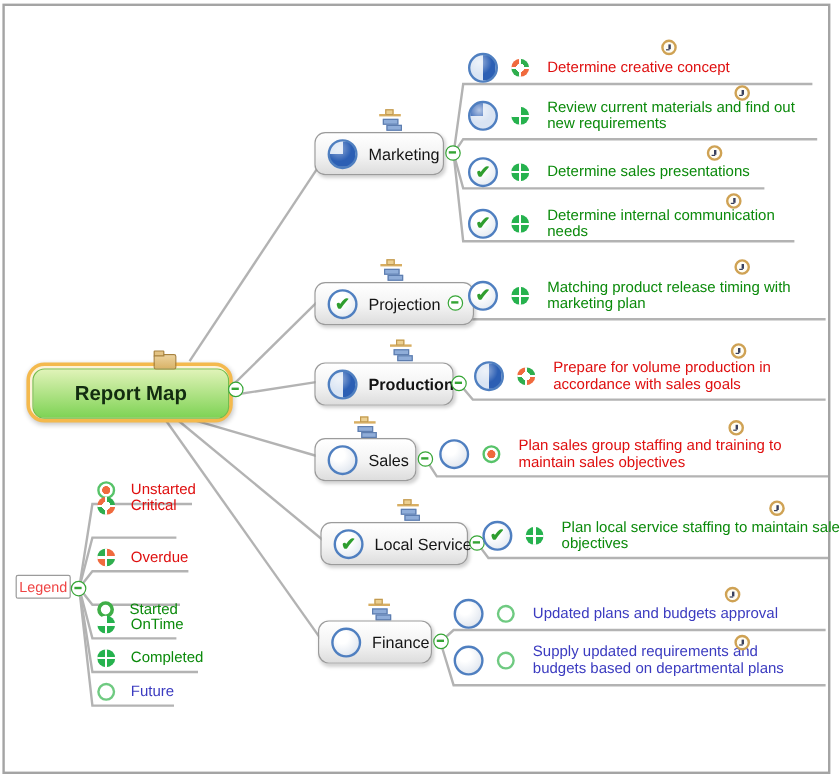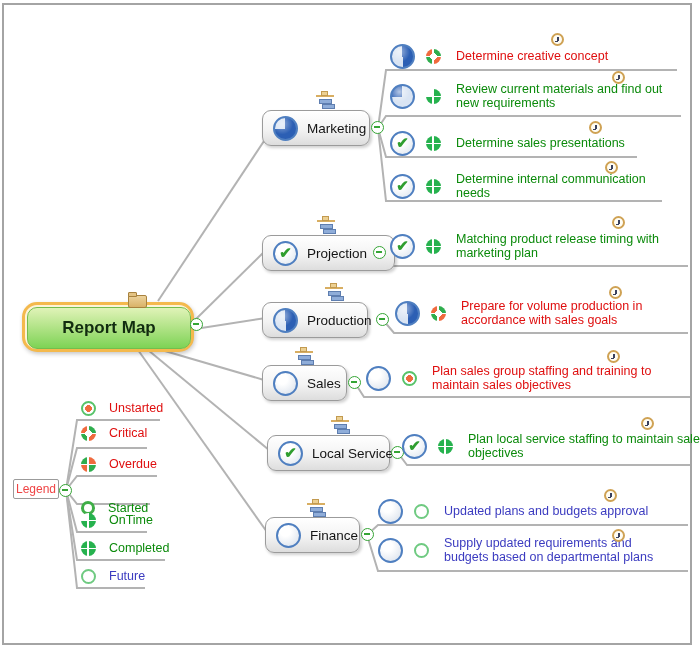--- a/index.html
+++ b/index.html
@@ -196,21 +196,21 @@
     <span class="status st-completed"></span>
     <span class="itext green" style="width:232px;">Matching product release timing with marketing plan</span>
   </div>
   <div class="clock" style="left:612px;top:216px;"></div>
 
   <div class="notes" style="left:324px;top:284px;">
       <div class="nt"></div>
       <div class="nb1"></div>
       <div class="nb2"></div>
     </div>
-  <div class="topic" style="left:262px;top:302px;width:106px;">
+  <div class="topic" style="left:262px;top:302px;width:116px;font-weight:bold;">
     <span class="prog pg50"></span>
     <span class="tlabel">Production</span>
   </div>
   <div class="minus" style="left:376px;top:313px;"></div>
 
   <div class="item" style="left:395px;top:298px;height:30px;">
     <span class="prog pg50"></span>
     <span class="status st-critical"></span>
     <span class="itext red" style="width:218px;">Prepare for volume production in accordance with sales goals</span>
   </div>
@@ -279,21 +279,21 @@
 
   <div class="legend-box">
     <span>Legend</span>
   </div>
   <div class="minus" style="left:59px;top:484px;"></div>
 
   <div class="legend-item" style="top:400px;align-items:center;">
     <span class="status st-unstarted"></span>
     <span class="ltext red">Unstarted</span>
   </div>
-  <div class="legend-item" style="top:425px;">
+  <div class="legend-item" style="top:413px;">
     <span class="status st-critical"></span>
     <span class="ltext red">Critical</span>
   </div>
   <div class="legend-item" style="top:456px;">
     <span class="status st-overdue"></span>
     <span class="ltext red">Overdue</span>
   </div>
   <div class="legend-item" style="top:500px;">
     <span class="status st-started"></span>
     <span class="ltext green">Started</span>

